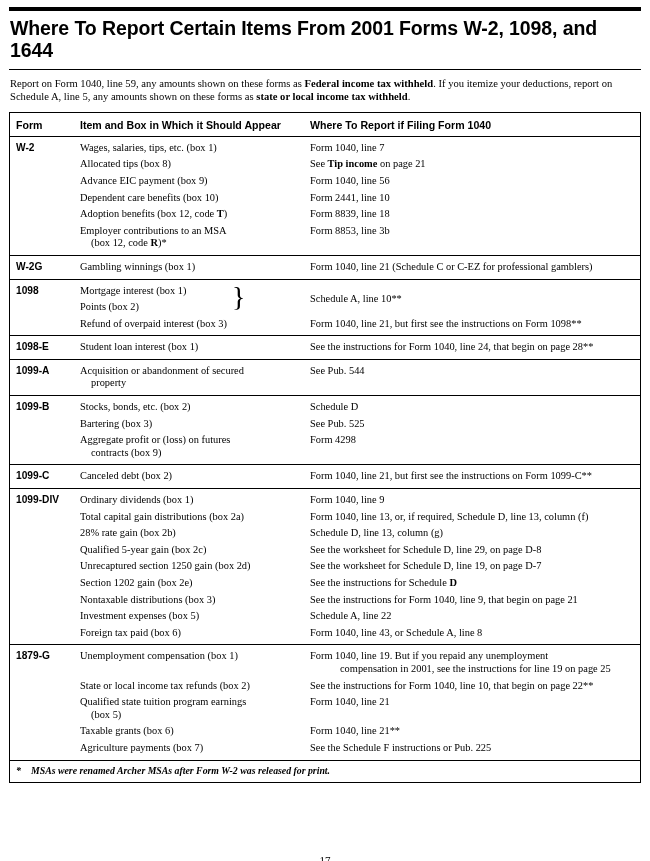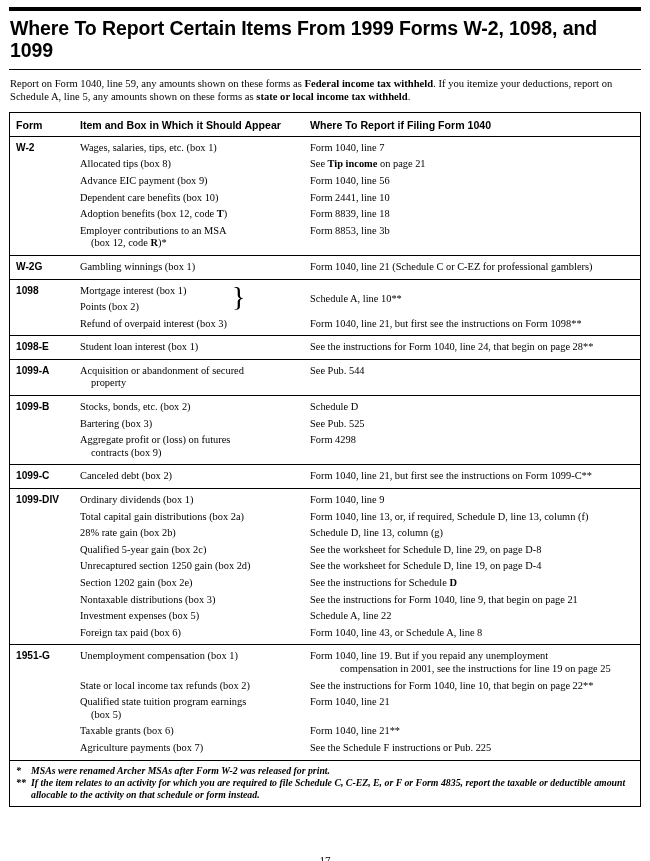--- a/index.html
+++ b/index.html
@@ -72,21 +72,21 @@
   .pagenum {
     position: absolute; top: 854px; left: 0; width: 100%;
     text-align: center; font-size: 11px;
   }
 </style>
 </head>
 <body>
 
 <div class="page">
   <div class="top-rule"></div>
-  <h1 class="page-title">Where To Report Certain Items From 1999 Forms W-2, 1098, and 1099</h1>
+  <h1 class="page-title">Where To Report Certain Items From 2001 Forms W-2, 1098, and 1644</h1>
   <hr class="title-rule">
   <p class="intro"><span>Report on Form 1040, line 59, any amounts shown on these forms as </span><b>Federal income tax withheld</b><span>. If you itemize your deductions, report on Schedule A, line 5, any amounts shown on these forms as </span><b>state or local income tax withheld</b><span>.</span></p>
 
   <div class="table-box">
     <table class="report">
       <colgroup>
         <col class="c-form">
           <col class="c-item">
           <col class="c-where">
       </colgroup>
@@ -180,40 +180,40 @@
           <tr>
             <td class="item-cell">28% rate gain (box 2b)</td>
             <td class="where-cell">Schedule D, line 13, column (g)</td>
           </tr>
           <tr>
             <td class="item-cell">Qualified 5-year gain (box 2c)</td>
             <td class="where-cell">See the worksheet for Schedule D, line 29, on page D-8</td>
           </tr>
           <tr>
             <td class="item-cell">Unrecaptured section 1250 gain (box 2d)</td>
-            <td class="where-cell">See the worksheet for Schedule D, line 19, on page D-4</td>
+            <td class="where-cell">See the worksheet for Schedule D, line 19, on page D-7</td>
           </tr>
           <tr>
             <td class="item-cell">Section 1202 gain (box 2e)</td>
             <td class="where-cell">See the instructions for Schedule <b>D</b></td>
           </tr>
           <tr>
             <td class="item-cell">Nontaxable distributions (box 3)</td>
             <td class="where-cell">See the instructions for Form 1040, line 9, that begin on page 21</td>
           </tr>
           <tr>
             <td class="item-cell">Investment expenses (box 5)</td>
             <td class="where-cell">Schedule A, line 22</td>
           </tr>
           <tr class="group-end">
             <td class="item-cell">Foreign tax paid (box 6)</td>
             <td class="where-cell">Form 1040, line 43, or Schedule A, line 8</td>
           </tr>
           <tr class="group-start">
-            <td class="form-cell" rowspan="5">1951-G</td>
+            <td class="form-cell" rowspan="5">1879-G</td>
             <td class="item-cell">Unemployment compensation (box 1)</td>
             <td class="where-cell">Form 1040, line 19. But if you repaid any unemployment<br>compensation in 2001, see the instructions for line 19 on page 25</td>
           </tr>
           <tr>
             <td class="item-cell">State or local income tax refunds (box 2)</td>
             <td class="where-cell">See the instructions for Form 1040, line 10, that begin on page 22**</td>
           </tr>
           <tr>
             <td class="item-cell">Qualified state tuition program earnings<br>(box 5)</td>
             <td class="where-cell">Form 1040, line 21</td>
@@ -223,18 +223,17 @@
             <td class="where-cell">Form 1040, line 21**</td>
           </tr>
           <tr class="group-end">
             <td class="item-cell">Agriculture payments (box 7)</td>
             <td class="where-cell">See the Schedule F instructions or Pub. 225</td>
           </tr>
         </tbody>
     </table>
     <div class="footnotes">
       <p class="footnote"><span class="marker">*</span><span>MSAs were renamed Archer MSAs after Form W-2 was released for print.</span></p>
-      <p class="footnote"><span class="marker">**</span><span>If the item relates to an activity for which you are required to file Schedule C, C-EZ, E, or F or Form 4835, report the taxable or deductible amount allocable to the activity on that schedule or form instead.</span></p>
     </div>
   </div>
 
   <div class="pagenum">-17-</div>
 </div>
 
 </body></html>

